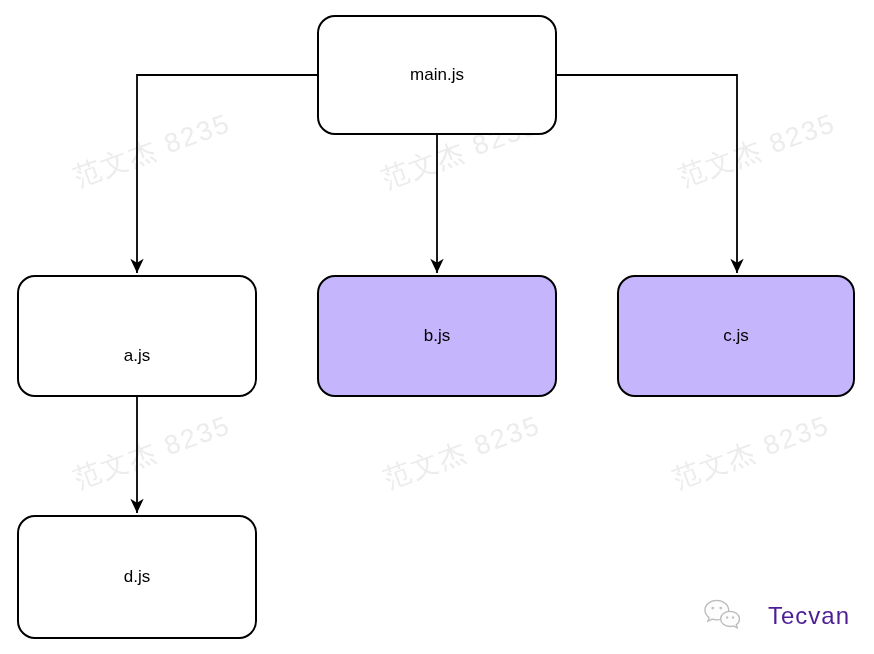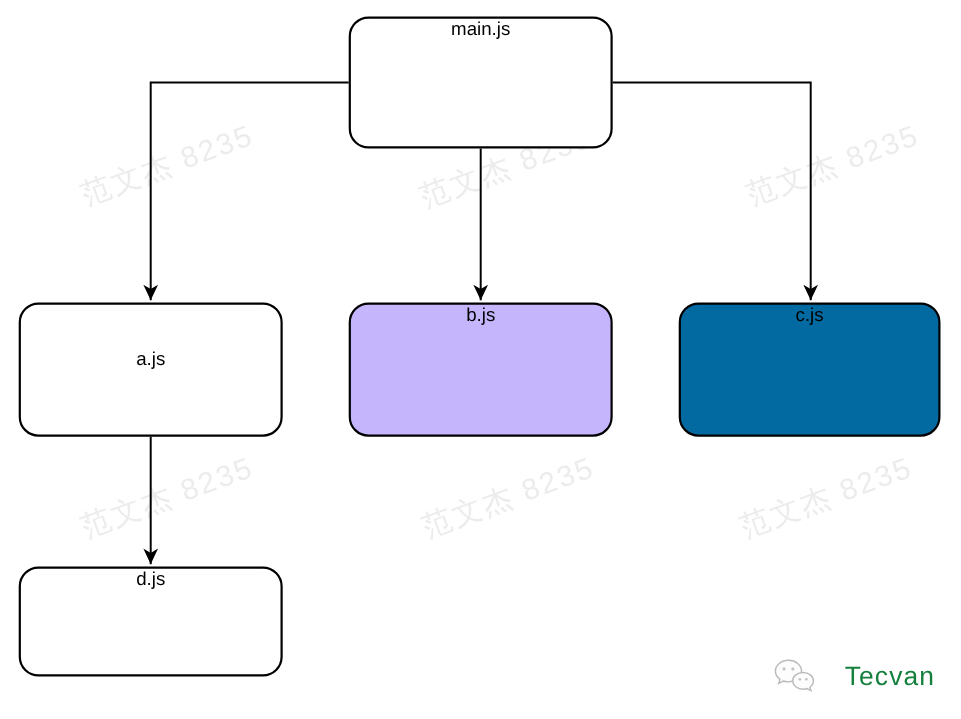--- a/index.html
+++ b/index.html
@@ -35,21 +35,21 @@
     transform: translate(-50%, -50%) rotate(-20deg);
     user-select: none;
   }
   .node {
     position: absolute;
     box-sizing: border-box;
     background: #ffffff;
     border: 2px solid #000000;
     border-radius: 18px;
     display: flex;
-    align-items: flex-start;
+    align-items: center;
     justify-content: center;
   }
   .node-label {
     font-size: 17px;
     color: #000000;
     white-space: nowrap;
   }
   .edge {
     fill: none;
     stroke: #000000;
@@ -107,33 +107,33 @@
   <div id="nodes-layer">
       <div class="node" style="left: 317px; top: 15px; width: 240px; height: 120px; background: rgb(255, 255, 255); border-color: rgb(0, 0, 0);">
         <span class="node-label" style="color: rgb(0, 0, 0);">main.js</span>
       </div>
       <div class="node" style="left: 17px; top: 275px; width: 240px; height: 122px; background: rgb(255, 255, 255); border-color: rgb(0, 0, 0);">
         <span class="node-label" style="color: rgb(0, 0, 0); margin-top: 40px;">a.js</span>
       </div>
       <div class="node" style="left: 317px; top: 275px; width: 240px; height: 122px; background: #c4b5fd; border-color: rgb(0, 0, 0);">
         <span class="node-label" style="color: rgb(0, 0, 0);">b.js</span>
       </div>
-      <div class="node" style="left: 617px; top: 275px; width: 238px; height: 122px; background: #0369a1; border-color: rgb(0, 0, 0);">
+      <div class="node" style="left: 617px; top: 275px; width: 238px; height: 122px; background: #c4b5fd; border-color: rgb(0, 0, 0);">
         <span class="node-label" style="color: rgb(0, 0, 0);">c.js</span>
       </div>
-      <div class="node" style="left: 17px; top: 515px; width: 240px; height: 100px; background: rgb(255, 255, 255); border-color: rgb(0, 0, 0);">
+      <div class="node" style="left: 17px; top: 515px; width: 240px; height: 124px; background: rgb(255, 255, 255); border-color: rgb(0, 0, 0);">
         <span class="node-label" style="color: rgb(0, 0, 0);">d.js</span>
       </div>
     </div>
 
   <div class="brand">
     <svg class="brand-icon" width="38" height="35" viewBox="0 0 40 36" xmlns="http://www.w3.org/2000/svg">
       <path class="bubble" d="M14.5 2 C7.6 2 2 6.6 2 12.3 C2 15.5 3.7 18.3 6.4 20.2 L5.2 24 L9.6 21.8 C11.1 22.3 12.8 22.6 14.5 22.6 C21.4 22.6 27 18 27 12.3 C27 6.6 21.4 2 14.5 2 Z"></path>
       <circle class="eye" cx="10.3" cy="10.2" r="1.5"></circle>
       <circle class="eye" cx="18.7" cy="10.2" r="1.5"></circle>
       <path class="bubble" d="M28.5 13.6 C23 13.6 18.6 17.2 18.6 21.6 C18.6 26 23 29.6 28.5 29.6 C29.8 29.6 31.1 29.4 32.2 29 L36 31 L35 27.8 C37.1 26.3 38.4 24.1 38.4 21.6 C38.4 17.2 34 13.6 28.5 13.6 Z"></path>
       <circle class="eye" cx="25.4" cy="20.2" r="1.3"></circle>
       <circle class="eye" cx="31.6" cy="20.2" r="1.3"></circle>
     </svg>
-    <span class="brand-label" style="color: #15803d; margin-left: 20px;">Tecvan</span>
+    <span class="brand-label" style="color: #4c1d95; margin-left: 20px;">Tecvan</span>
   </div>
 
 </div>
 
 </body></html>

